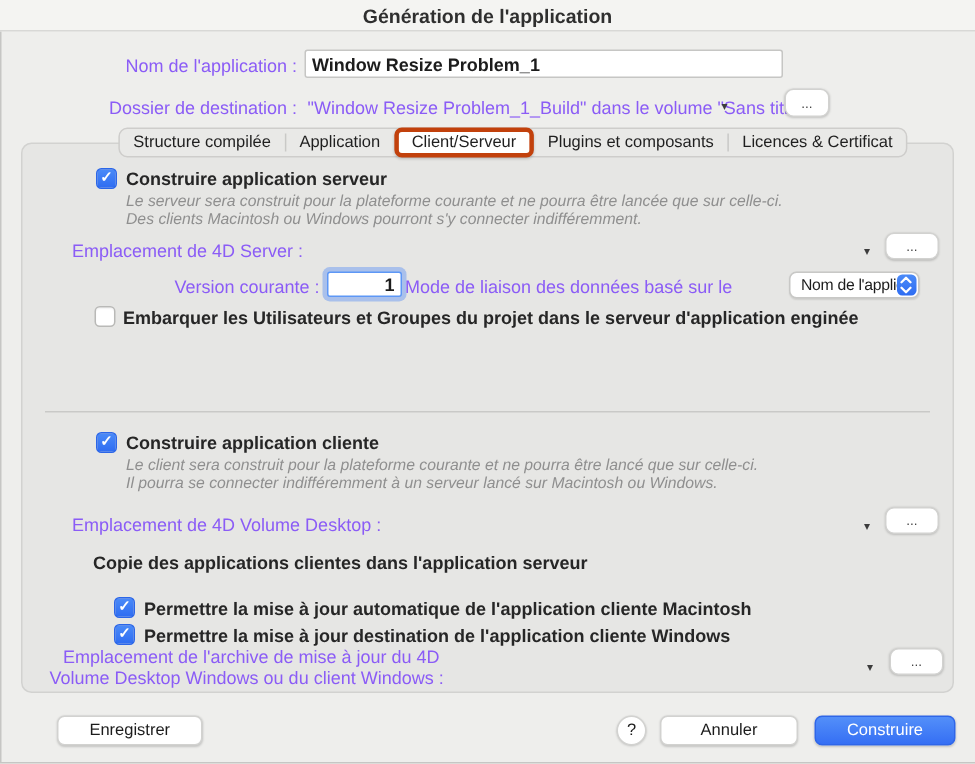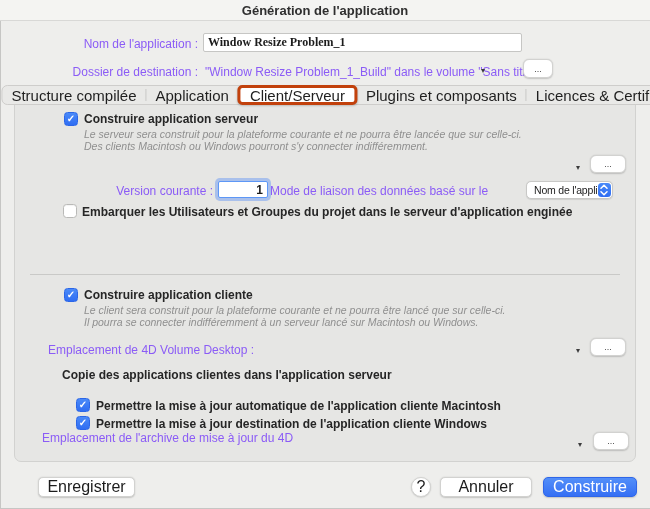--- a/index.html
+++ b/index.html
@@ -17,21 +17,21 @@
   .titlebar .title{font-weight:bold; font-size:13px; color:#2f2f2f;}
   .abs{position:absolute;}
   .label{white-space:nowrap; color:#8b5cf6;}
   .r-label{text-align:right;}
   .help{font-style:italic; color:#8f8f8f; font-size:10.5px; white-space:nowrap;}
   .tfield{
     position:absolute; background:#fff; border:1px solid #c6c6c4; border-radius:2px;
     font-family:"Liberation Sans", sans-serif; font-size:12px; color:#1c1c1c;
     padding:0 4px; box-sizing:border-box; outline:none;
   }
-  .tfield.bold{font-weight:600;font-family:Liberation Serif, serif;}
+  .tfield.bold{font-weight:600;}
   .tfield.focused{
     border:1px solid #5d97f6;
     box-shadow:0 0 0 3px rgba(77,135,245,.40);
     text-align:right; font-weight:600;
   }
   .btn{
     position:absolute; background:#fff; border:1px solid #d2d2d0; border-radius:5px;
     box-shadow:0 0.5px 1.5px rgba(0,0,0,.18);
     display:flex; align-items:center; justify-content:center;
     font-size:12px; color:#1c1c1c; box-sizing:border-box; cursor:default;
@@ -43,21 +43,21 @@
   .btn.round{border-radius:50%;}
   .arrow{position:absolute; font-size:8px; color:#3c3c3c;}
   
   .tabs{
     position:absolute; top:85px; left:50%; transform:translateX(-50%);
     height:20px; display:inline-flex; align-items:stretch;
     background:#e9e9e7; border:1px solid #cecdcb; border-radius:6px;
     z-index:3; box-sizing:border-box;
   }
   .tab{
-    display:flex; align-items:center; padding:0 9px; font-size:15px; color:#1f1f1f;
+    display:flex; align-items:center; padding:0 9px; font-size:11px; color:#1f1f1f;
     white-space:nowrap; border-radius:5px;
   }
   .tab.selected{
     background:#ffffff; border:3px solid #c2410c; margin:-1px 0;
     box-shadow:0 1px 2px rgba(0,0,0,.18);
   }
   .tab-sep{width:1px; background:#c9c9c7; margin:3px 0;}
   
   .panel{
     position:absolute; left:14px; top:95px; width:622px; height:367px;
@@ -83,21 +83,21 @@
   .select .select-value{
     flex:1; padding:0 3px 0 7px; font-size:10.5px; letter-spacing:-0.2px;
     white-space:nowrap; overflow:hidden; color:#1c1c1c;
   }
   .select .stepper{
     width:13px; height:14px; margin-right:1.5px; border-radius:3.5px;
     background:linear-gradient(#4a8af8,#2f6df2);
     display:flex; align-items:center; justify-content:center;
   }
   .z2{z-index:2;}
-  .footer-label{font-size:16px;}
+  .footer-label{font-size:11px;}
 </style>
 </head>
 <body>
 
 <div class="window">
 
   <div class="titlebar">
     <span class="title">Génération de l'application</span>
   </div>
 
@@ -121,20 +121,21 @@
 
   <div class="panel"></div>
 
   <div class="checkbox checked" style="left:64px; top:112px;">
     <span class="check">✓</span>
   </div>
   <div class="abs cb-label z2" style="left:84px; top:112px;">Construire application serveur</div>
   <div class="abs help z2" style="left:84px; top:128px;">Le serveur sera construit pour la plateforme courante et ne pourra être lancée que sur celle-ci.</div>
   <div class="abs help z2" style="left:84px; top:140px;">Des clients Macintosh ou Windows pourront s'y connecter indifféremment.</div>
 
+  <div class="abs label z2" style="left:48px; top:160px;">Emplacement de 4D Server :</div>
   <span class="arrow z2" style="left:576px; top:163px;">▾</span>
   <div class="btn browse" style="left:590px; top:155px; width:36px; height:18px; z-index:2;">...</div>
 
   <div class="abs label r-label z2" style="left:0; top:184px; width:213px;">Version courante :</div>
   <input class="tfield focused" style="left: 218px; top: 181px; width: 50px; height: 17px; z-index: 2;" value="1">
   <div class="abs label z2" style="left:270px; top:184px;">Mode de liaison des données basé sur le</div>
   <div class="select" style="left:526px; top:181px; width:87px; height:18px;">
     <span class="select-value">Nom de l'application</span>
     <span class="stepper">
       <svg width="8" height="12" viewBox="0 0 8 12">
@@ -166,20 +167,21 @@
     <span class="check">✓</span>
   </div>
   <div class="abs cb-label z2" style="left:96px; top:399px;">Permettre la mise à jour automatique de l'application cliente Macintosh</div>
 
   <div class="checkbox checked" style="left:76px; top:416px;">
     <span class="check">✓</span>
   </div>
   <div class="abs cb-label z2" style="left:96px; top:417px;">Permettre la mise à jour destination de l'application cliente Windows</div>
 
   <div class="abs label z2" style="left:42px; top:431px;">Emplacement de l'archive de mise à jour du 4D</div>
+  <div class="abs label z2" style="left:33px; top:445px;">Volume Desktop Windows ou du client Windows :</div>
   <span class="arrow z2" style="left:578px; top:440px;">▾</span>
   <div class="btn browse" style="left:593px; top:432px; width:36px; height:18px; z-index:2;">...</div>
 
   <div class="btn" style="left:38px; top:477px; width:97px; height:20px;">
     <span class="footer-label">Enregistrer</span>
   </div>
   <div class="btn round" style="left:411px; top:477px; width:20px; height:20px;">
     <span class="footer-label">?</span>
   </div>
   <div class="btn" style="left:440px; top:477px; width:92px; height:20px;text-align:center;">

